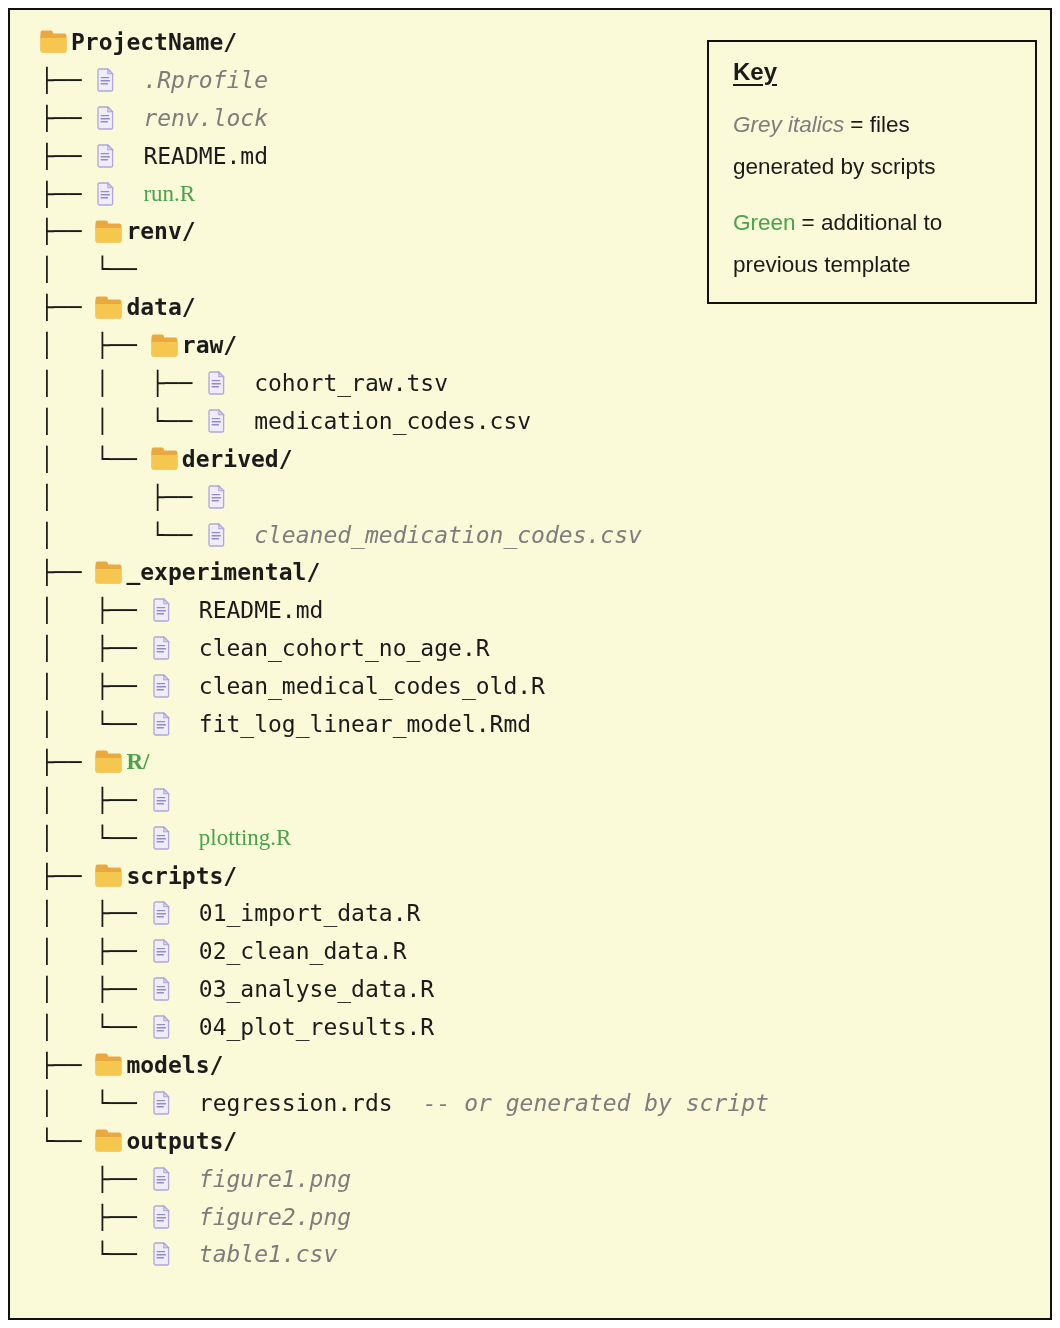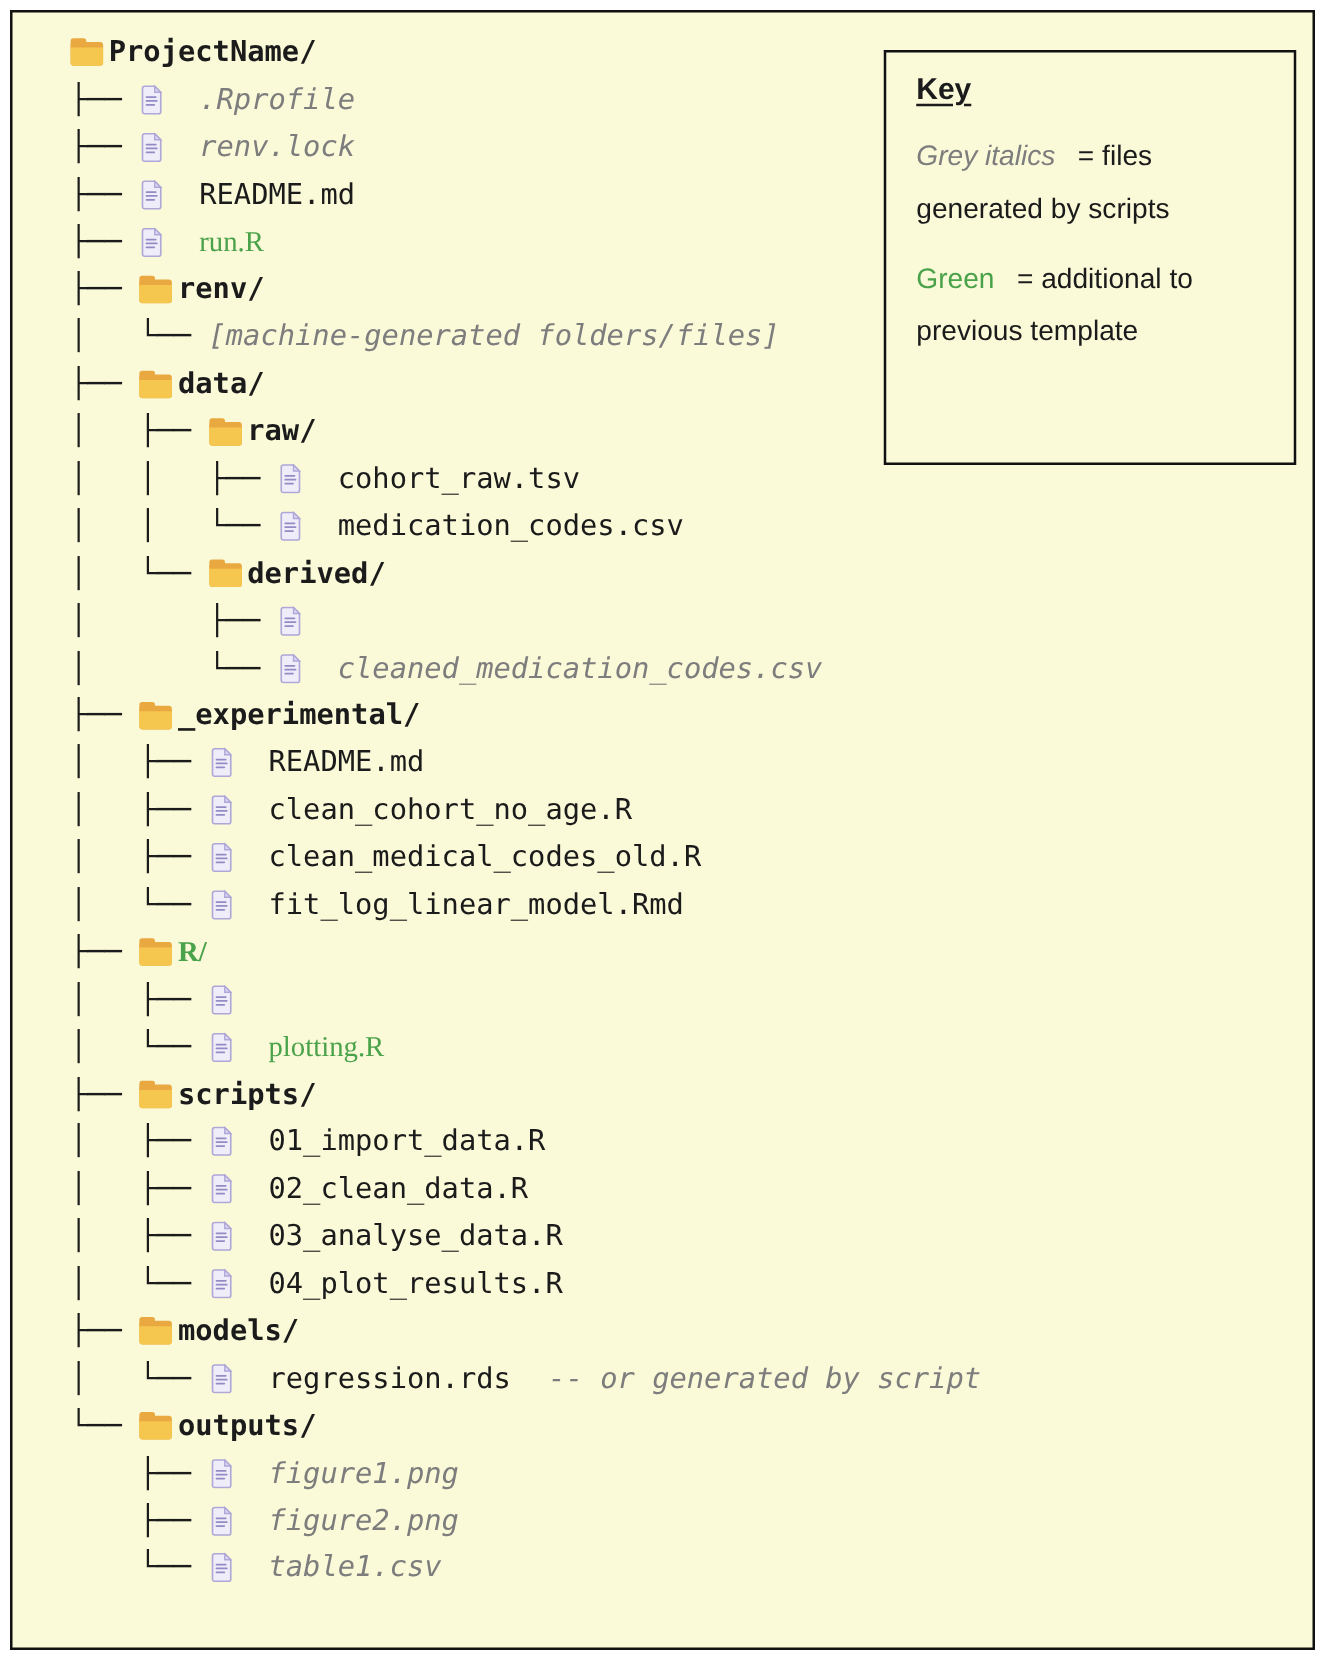--- a/index.html
+++ b/index.html
@@ -8,45 +8,45 @@
     --file-fill:#EFEDFA; --file-stroke:#AFA7D8; --file-fold:#DCD6F2; --file-lines:#938BC4;
     --frame:#111111;
   }
   html,body{margin:0;padding:0;}
   body{width:1060px;height:1328px;position:relative;background:#ffffff;
        font-family:"Liberation Sans", sans-serif;}
   .frame{position:absolute;left:8px;top:8px;right:8px;bottom:8px;
          border:2.5px solid var(--frame);background:var(--bg);overflow:hidden;}
 
   
-  .tree{padding:13px 0 0 46px;}
+  .tree{padding:13px 0 0 30px;}
   .row{display:flex;align-items:center;height:37.9px;
        font-family:"DejaVu Sans Mono", monospace;font-size:23px;color:var(--ink);}
   .prefix{white-space:pre;color:var(--ink);}
   .icon-slot{display:inline-flex;align-items:center;flex:0 0 auto;}
   .icon-slot svg{display:block;}
   svg.folder{width:27px;height:23px;}
   svg.file{width:20px;height:24px;}
   .label{white-space:pre;}
   .row.has-folder .label{margin-left:4px;}
   .row.has-file  .label{margin-left:28px;}
   .s-folder{font-weight:bold;color:var(--ink);}
   .s-plain{color:var(--ink);}
   .s-generated{color:var(--grey);font-style:italic;}
   .s-added{color:var(--green);font-family:Liberation Serif, serif;}
   .suffix{margin-left:30px;color:var(--grey);font-style:italic;white-space:pre;}
 
   
-  .key-box{position:absolute;left:697px;top:30px;width:330px;height:332px;
+  .key-box{position:absolute;left:697px;top:30px;width:330px;height:264px;
            box-sizing:border-box;border:2px solid var(--frame);
            padding:16px 30px 16px 24px;background:var(--bg);}
   .key-title{font-size:24px;font-weight:bold;color:var(--ink);
              text-decoration:underline;text-underline-offset:4px;margin-bottom:18px;}
   .key-entry{font-size:22.5px;line-height:42px;color:var(--ink);margin:0 0 14px 0;}
-  .key-entry .term{margin-right:18px;}
+  .key-entry .term{margin-right:6px;}
   .term-grey{color:var(--grey);font-style:italic;}
   .term-green{color:var(--green);}
 </style>
 </head>
 <body>
 
 <div class="frame">
 
   <div class="tree">
       <div class="row has-folder">
@@ -133,21 +133,20 @@
     <rect x="0.5" y="3.5" width="26" height="19" rx="2.6" fill="var(--folder-dark)"></rect>
     <path d="M0.5 8 H26.5 V19.9 A2.6 2.6 0 0 1 23.9 22.5 H3.1 A2.6 2.6 0 0 1 0.5 19.9 Z" fill="var(--folder-main)"></path>
   </svg>
         </span>
     <span class="label s-folder">renv/</span>
 
   </div>
       <div class="row">
     <span class="prefix">│   └── </span>
 
-    <span class="label s-generated">[machine-generated folders/files]</span>
 
   </div>
       <div class="row has-folder">
     <span class="prefix">├── </span>
     <span class="icon-slot">
           <svg class="folder" viewBox="0 0 27 23" xmlns="http://www.w3.org/2000/svg">
     <rect x="0.5" y="0.5" width="12.5" height="10" rx="2.2" fill="var(--folder-dark)"></rect>
     <rect x="0.5" y="3.5" width="26" height="19" rx="2.6" fill="var(--folder-dark)"></rect>
     <path d="M0.5 8 H26.5 V19.9 A2.6 2.6 0 0 1 23.9 22.5 H3.1 A2.6 2.6 0 0 1 0.5 19.9 Z" fill="var(--folder-main)"></path>
   </svg>

